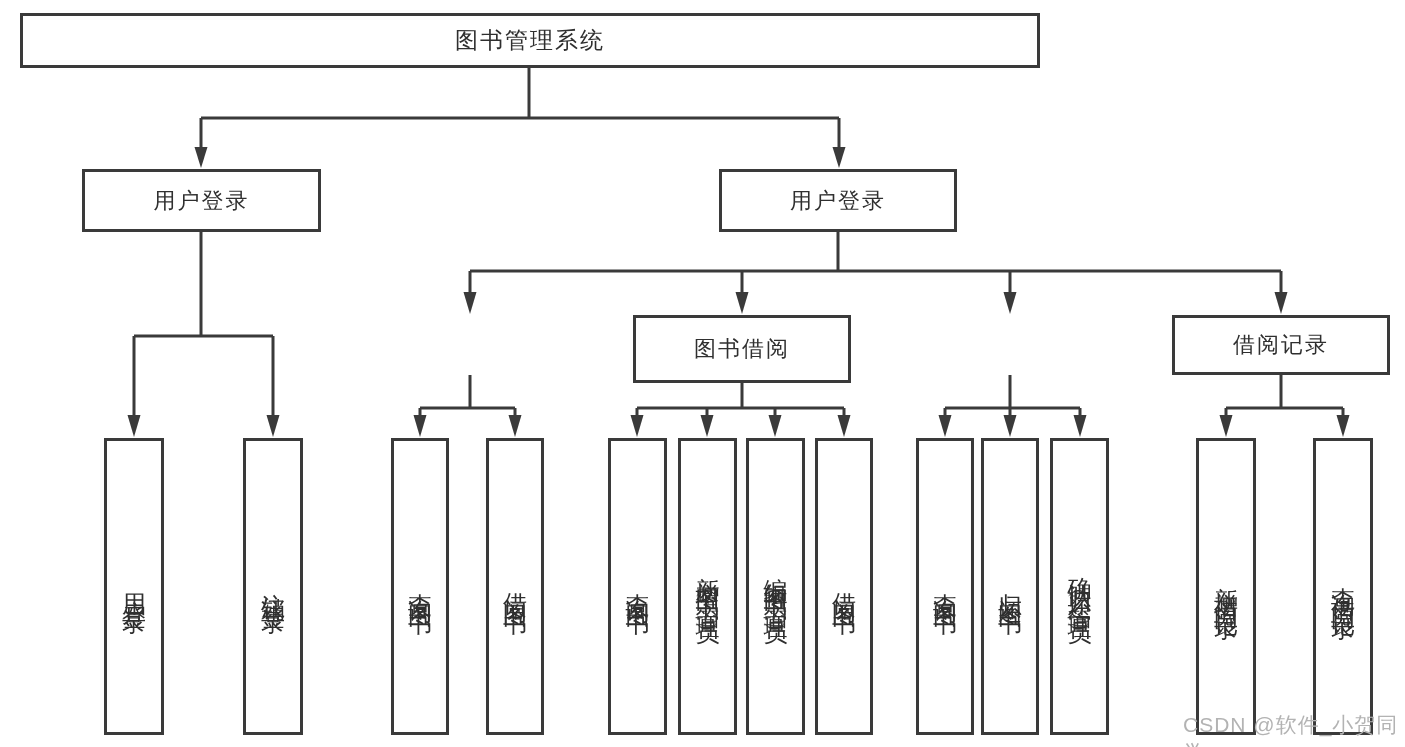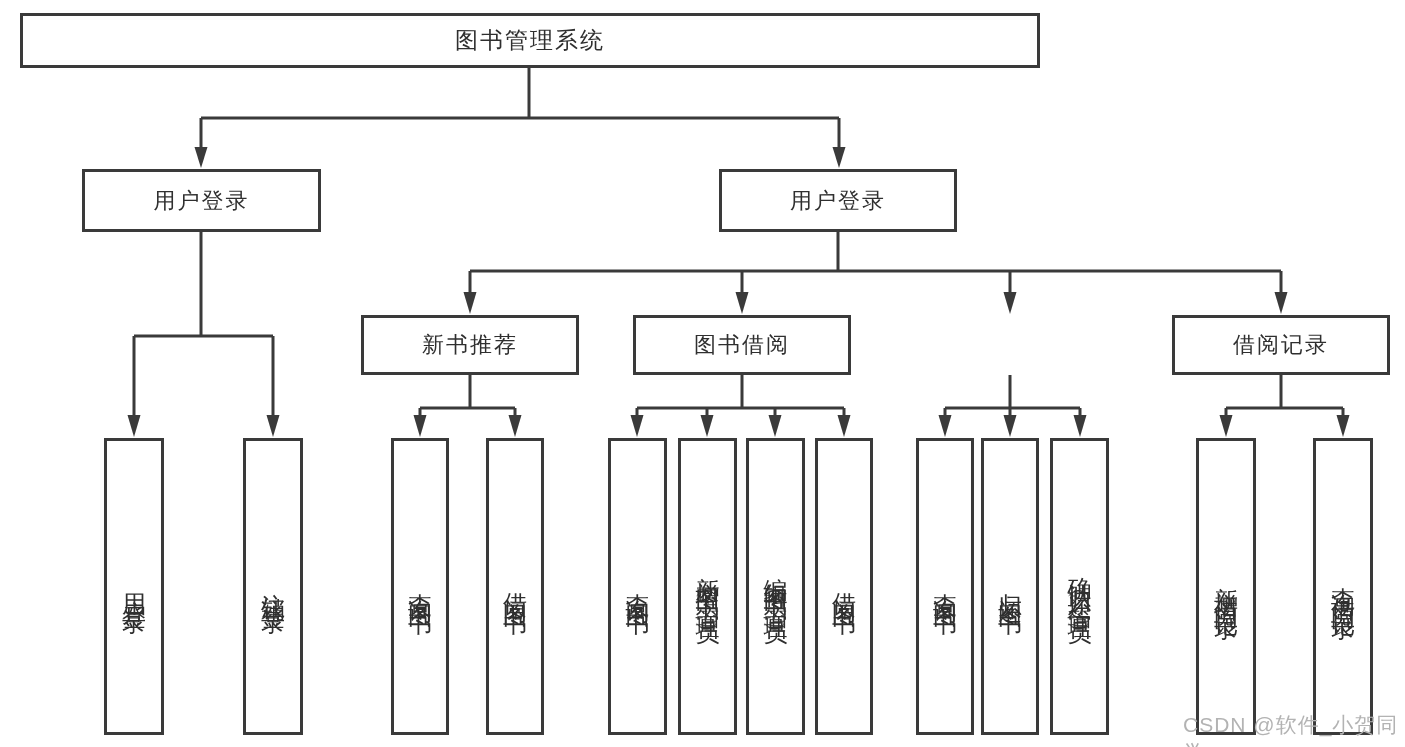--- a/index.html
+++ b/index.html
@@ -79,22 +79,21 @@
       <polygon points="1219.5,415 1232.5,415 1226,437"></polygon>
       <polygon points="1336.5,415 1349.5,415 1343,437"></polygon>
     </g>
   </svg>
 
   <div class="node h root" style="left:20px;top:13px;width:1020px;height:55px;">图书管理系统</div>
 
   <div class="node h" style="left:82px;top:169px;width:239px;height:63px;">用户登录</div>
   <div class="node h" style="left:719px;top:169px;width:238px;height:63px;">用户登录</div>
 
-  <div class="node h" style="left:361px;top:315px;width:218px;height:60px;">新书推荐</div>
-  <div class="node h" style="left:633px;top:315px;width:218px;height:60px;">图书借阅</div>
+  <div class="node h" style="left:633px;top:315px;width:218px;height:68px;">图书借阅</div>
   <div class="node h" style="left:1172px;top:315px;width:218px;height:60px;">借阅记录</div>
 
   <div class="node v" style="left:104px;width:60px;">用户登录</div>
   <div class="node v" style="left:243px;width:60px;">注销登录</div>
 
   <div class="node v" style="left:391px;width:58px;">查询图书</div>
   <div class="node v" style="left:486px;width:58px;">借阅图书</div>
 
   <div class="node v" style="left:608px;width:59px;">查询图书</div>
   <div class="node v" style="left:678px;width:59px;">新增图书（管理员）</div>

